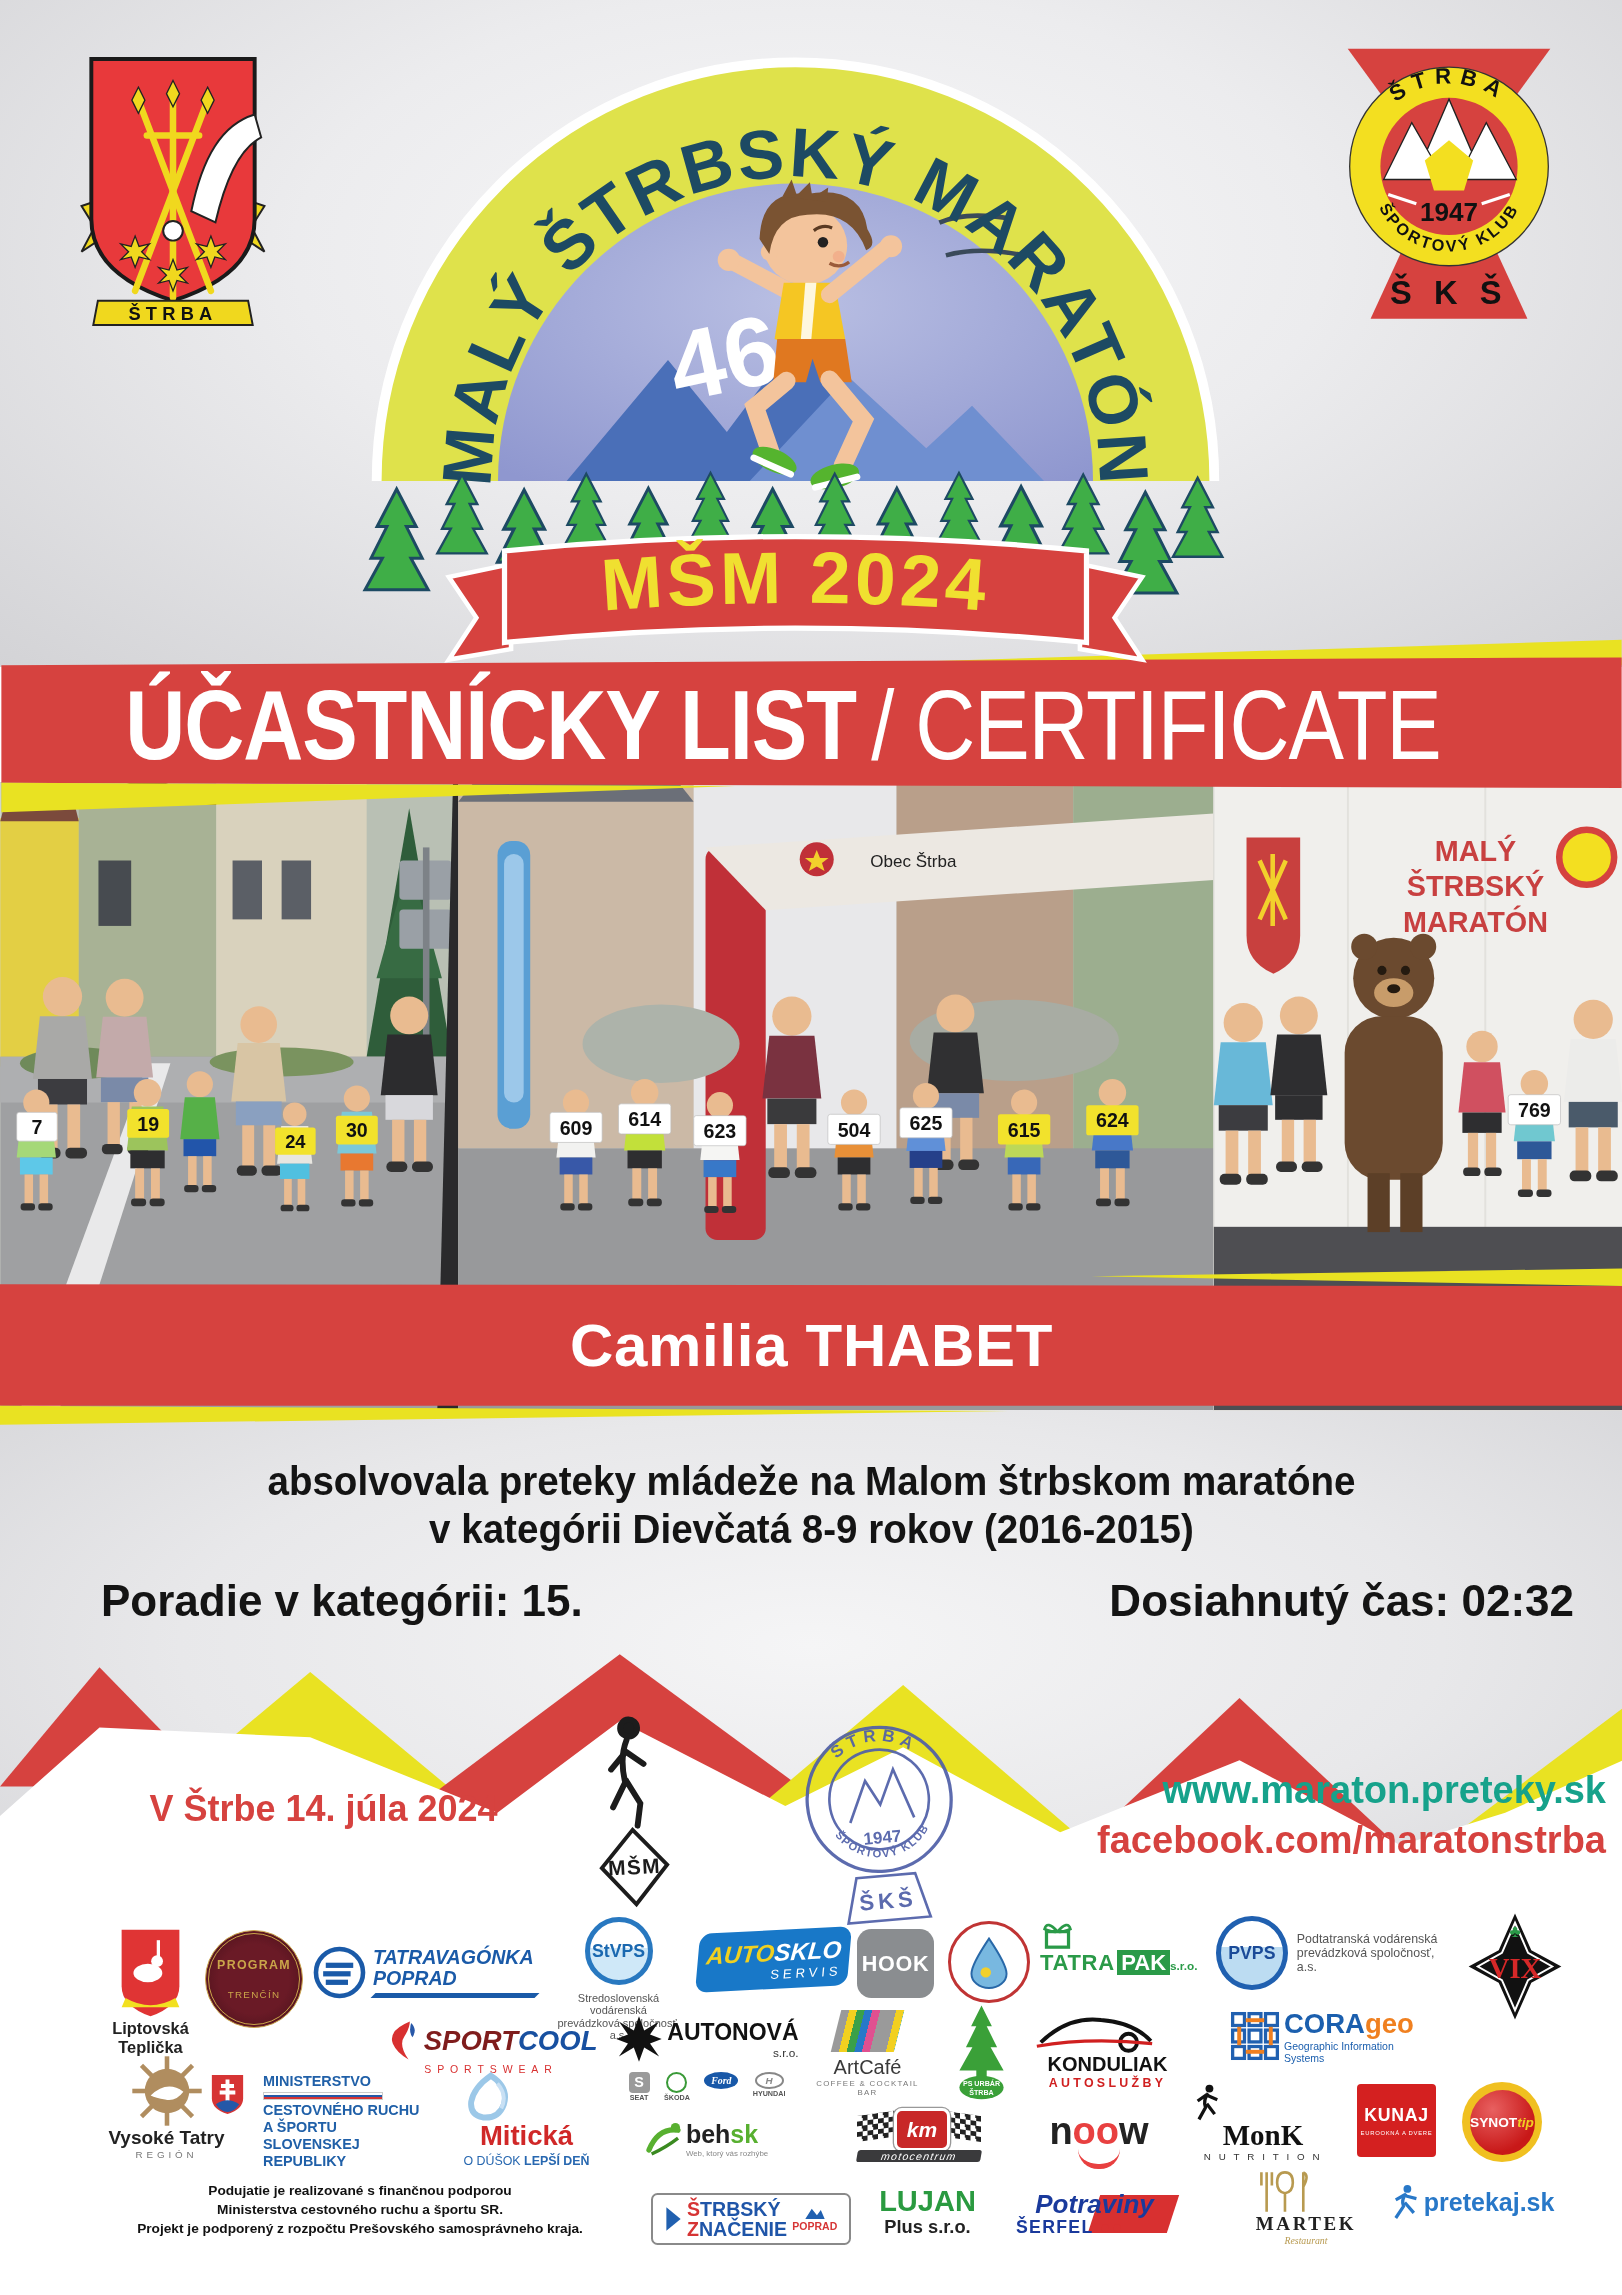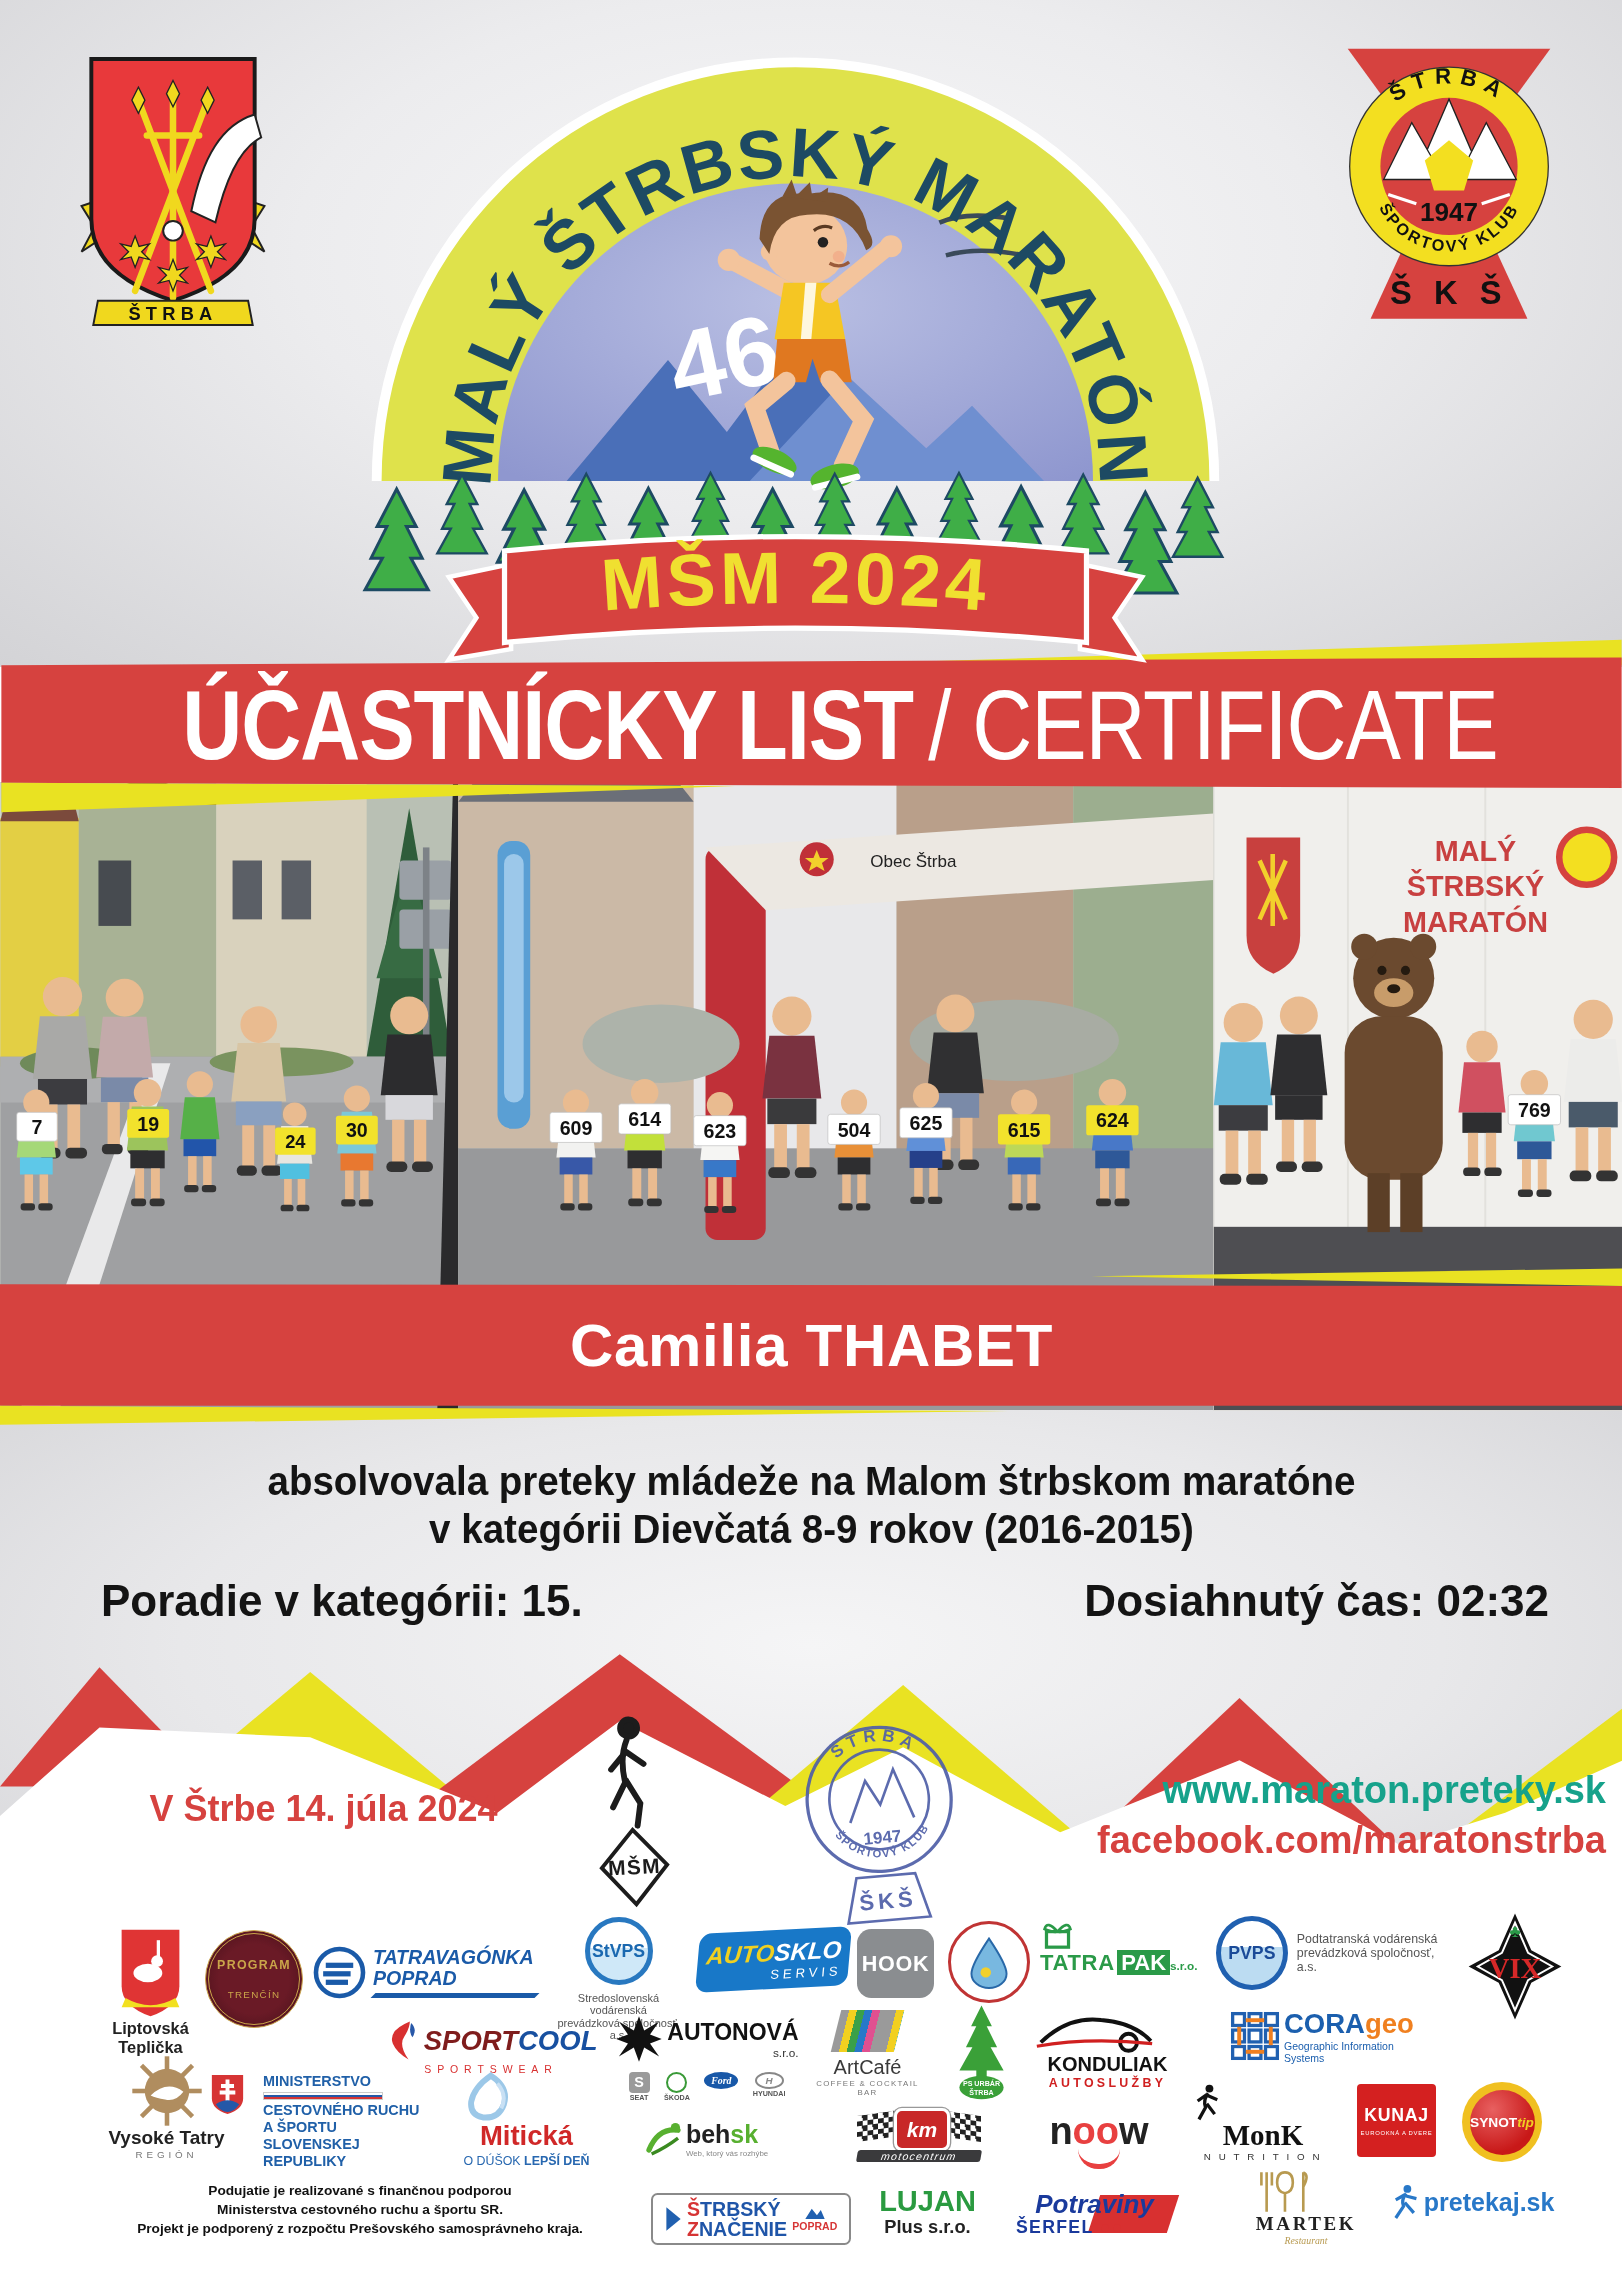--- a/index.html
+++ b/index.html
@@ -8,34 +8,34 @@
   .abs{position:absolute;}
   svg{display:block;overflow:visible;}
   
   #bg-top{left:0;top:0;width:1623px;height:667px;
      background:radial-gradient(ellipse at 50% 38%,#f8f8f9 0%,#ececee 45%,#d3d3d6 100%);}
   #bg-mid{left:0;top:1406px;width:1623px;height:531px;
      background:radial-gradient(ellipse at 50% 45%,#f5f5f6 0%,#e8e8ea 55%,#d5d5d8 100%);}
   #bg-footer{left:0;top:1937px;width:1623px;height:359px;background:#ffffff;}
   
   #title-band-text{left:0;top:662px;width:1623px;height:126px;display:flex;
-     align-items:center;justify-content:flex-end;color:#fff;white-space:nowrap;}
+     align-items:center;justify-content:flex-start;color:#fff;white-space:nowrap;}
   #title-band-text .inner{transform:scaleX(.84);font-size:99px;letter-spacing:-1.3px;}
   #title-band-text .bold{font-weight:700;}
   #title-band-text .light{font-weight:400;margin-left:18.3px;}
   
   #name-band-text{left:0;top:1294px;width:1623px;height:102px;display:flex;
      align-items:center;justify-content:center;color:#fff;font-size:60px;font-weight:600;
      letter-spacing:0.7px;}
   
   .res-line{left:0;width:1623px;text-align:center;color:#141414;font-weight:600;}
   #res-line1{top:1458px;font-size:41px;transform:scaleX(.94);}
   #res-line2{top:1506px;font-size:41px;transform:scaleX(.94);}
   #res-row{left:0;top:1576px;width:1623px;display:flex;justify-content:space-between;
-     padding:0 74px 0 101px;box-sizing:border-box;font-size:44px;font-weight:600;color:#141414;}
+     padding:0 49px 0 101px;box-sizing:border-box;font-size:44px;font-weight:600;color:#141414;}
   
   #footer-date{left:62px;top:1788px;width:523px;text-align:center;color:#d6423f;
      font-size:36px;font-weight:700;}
   #footer-links{right:17px;top:1765px;width:654px;text-align:right;line-height:1.32;}
   #footer-links .www{color:#16a28b;font-size:38px;font-weight:700;display:block;}
   #footer-links .fb{color:#d6423f;font-size:38px;font-weight:700;display:block;}
   
   .sp{position:absolute;text-align:center;color:#222;}
   .cap{font-size:11px;color:#555;line-height:1.15;}
   .circ{border-radius:50%;display:flex;align-items:center;justify-content:center;flex-direction:column;}

